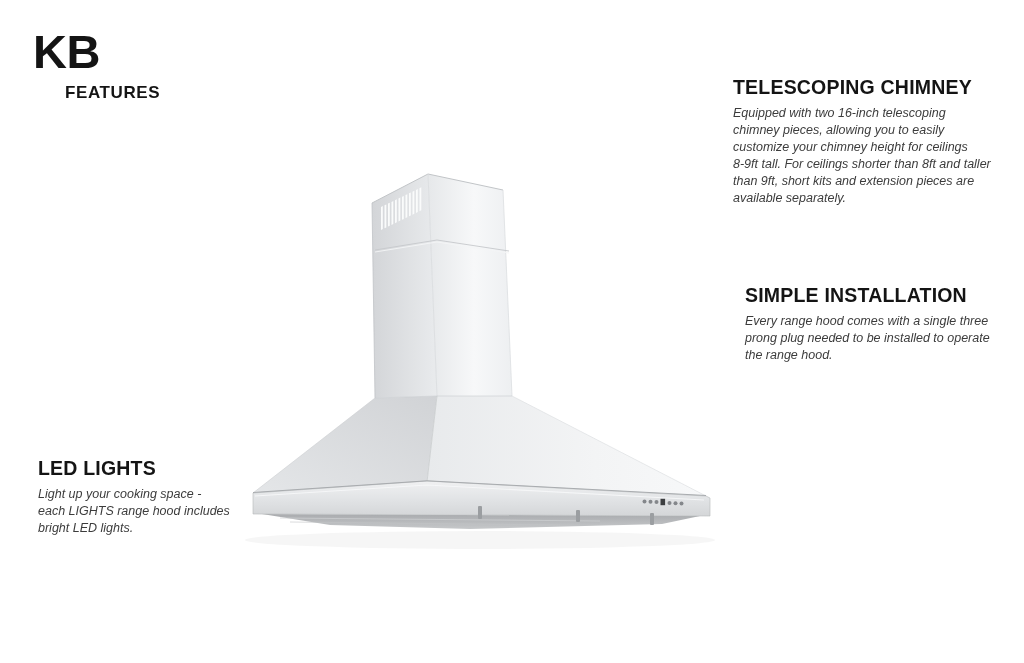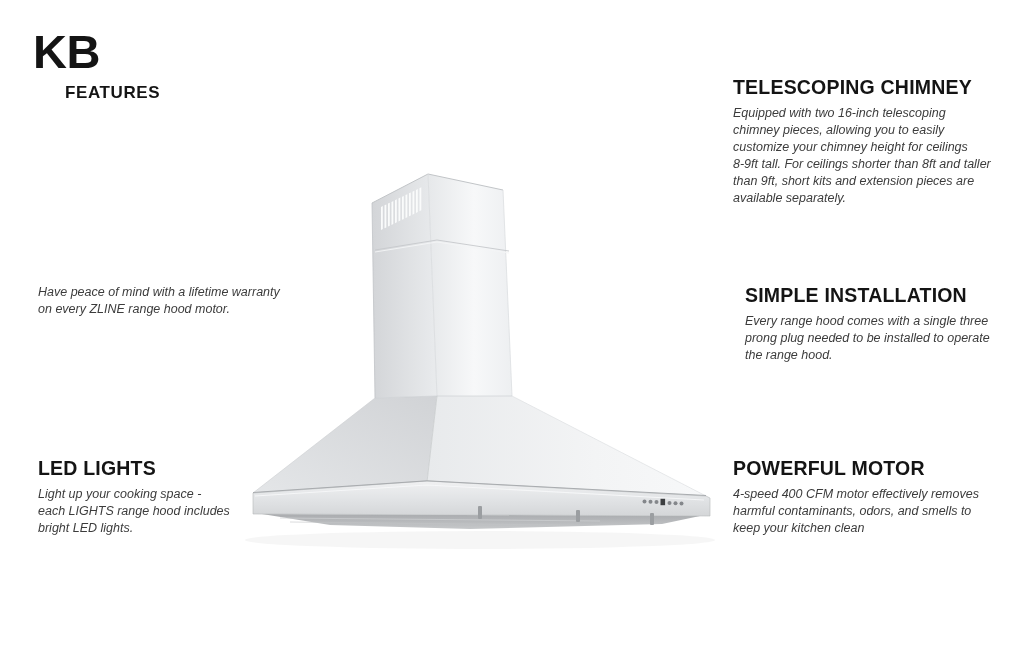--- a/index.html
+++ b/index.html
@@ -176,30 +176,22 @@
 available separately.</p>
   </section>
 
   <section class="feature f-install">
     <h2>SIMPLE INSTALLATION</h2>
     <p class="body">Every range hood comes with a single three
 prong plug needed to be installed to operate
 the range hood.</p>
   </section>
 
-  <section class="feature f-motor">
-    <h2>POWERFUL MOTOR</h2>
-    <p class="body">4-speed 400 CFM motor effectively removes
-harmful contaminants, odors, and smells to
-keep your kitchen clean</p>
-  </section>
 
   <section class="feature f-warranty">
-    <p class="body">Have peace of mind with a lifetime warranty
-on every ZLINE range hood motor.</p>
   </section>
 
   <section class="feature f-led">
     <h2>LED LIGHTS</h2>
     <p class="body">Light up your cooking space -
 each LIGHTS range hood includes
 bright LED lights.</p>
   </section>
 
 </div>

